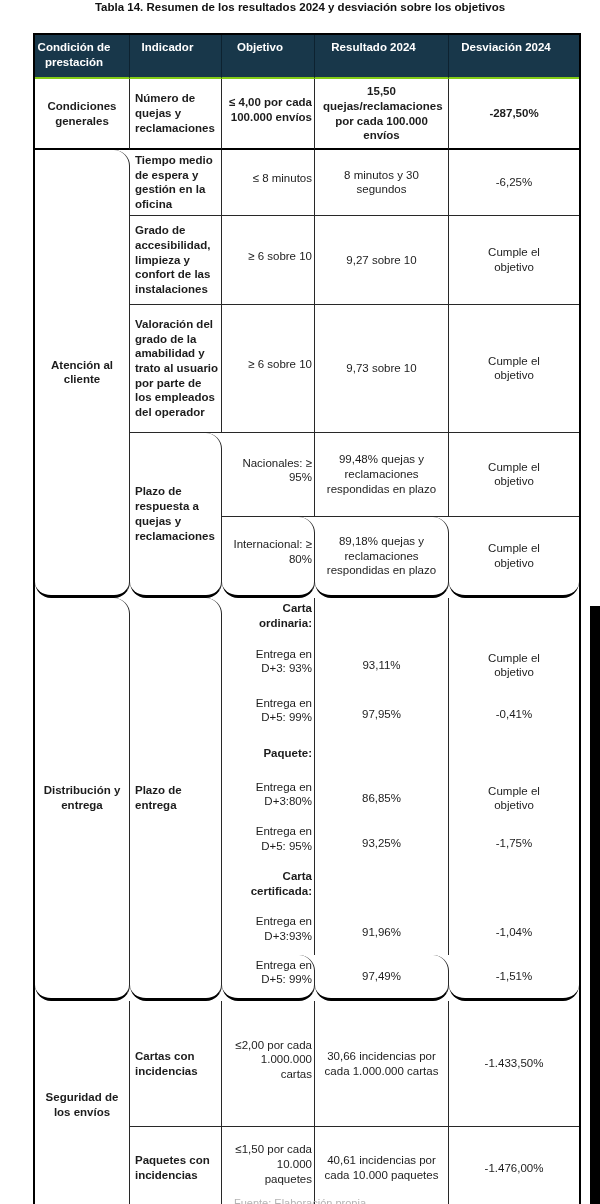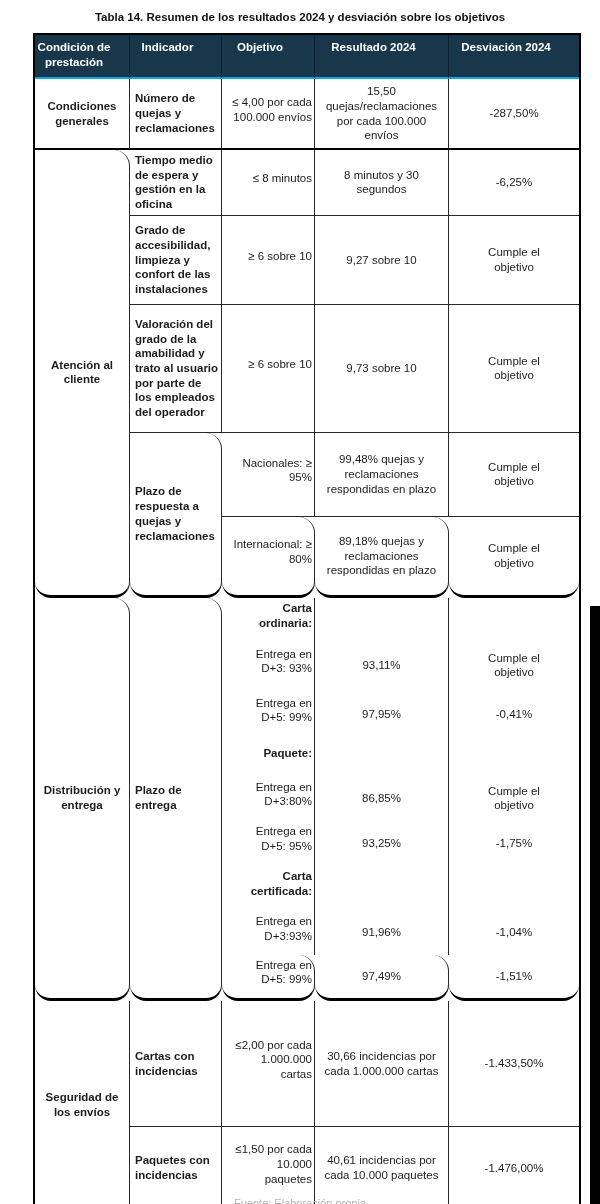--- a/index.html
+++ b/index.html
@@ -6,21 +6,21 @@
   html,body { background:#ffffff; }
   .page {
     position:relative;
     width:600px; height:1204px;
     overflow:hidden;
     background:#ffffff;
     font-family:"Liberation Sans", sans-serif;
     color:#1c1c1c;
   }
   .doc-title {
-    position:absolute; top:11px; left:0; width:600px;
+    position:absolute; top:1px; left:0; width:600px;
     text-align:center;
     font-size:11.5px; font-weight:bold; color:#111;
   }
   table.results {
     position:absolute; top:33px; left:33px;
     width:544px;
     border-collapse:separate; border-spacing:0;
     border:2px solid #000;
     table-layout:fixed;
     font-size:11.5px; line-height:1.28;
@@ -30,31 +30,31 @@
     border-right:1px solid #282828;
     border-bottom:1px solid #282828;
     vertical-align:middle;
     overflow:hidden;
   }
   th {
     background:#18374a; color:#ffffff;
     font-weight:bold; text-align:center; vertical-align:top;
     padding:5px 18px 2px 2px;
     border-right:1px solid #0d2230;
-    border-bottom:2px solid #0ea5e9;
+    border-bottom:2px solid #84cc16;
   }
   td.cond   { text-align:center; font-weight:bold; padding:6px 4px; }
   td.ind    { text-align:left;  font-weight:bold; padding:3px 2px 3px 5px; }
   td.obj    { text-align:right;  padding:3px 2px 11px 6px; }
   td.res    { text-align:center; padding:3px 8px; }
   td.dev    { text-align:center; padding:3px 20px; }
   td.ghead  { font-weight:bold; }
   .lastc { border-right:none; }
   .nhb   { border-bottom:none; }
-  .sec2  { border-bottom:2px solid #000; }
+  .sec2  { border-bottom:2px solid #000;font-weight:bold; }
   .sec3  { border-bottom:3px solid #000;border-radius:16px; }
   .nob   { border-bottom:none; }
   tr.rh-hdr  { height:44px; }
   tr.rh-r1   { height:71px; }
   tr.rh-a1   { height:65px; }
   tr.rh-a2   { height:89px; }
   tr.rh-a3   { height:128px; }
   tr.rh-a4   { height:84px; }
   tr.rh-a5   { height:81px; }
   tr.rh-dh1  { height:28px; }

